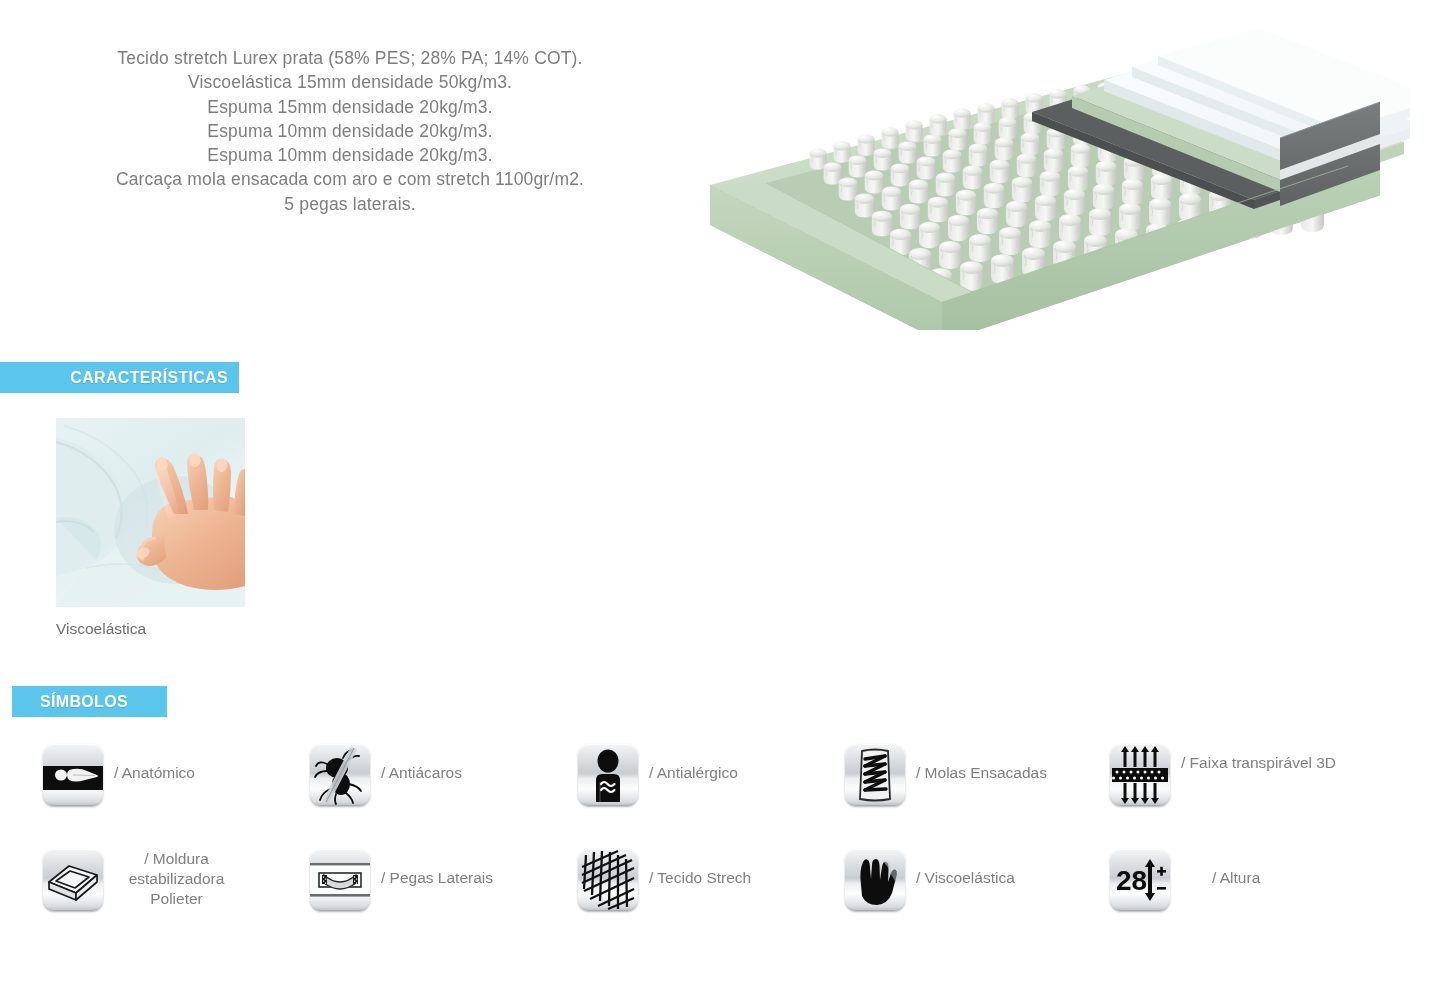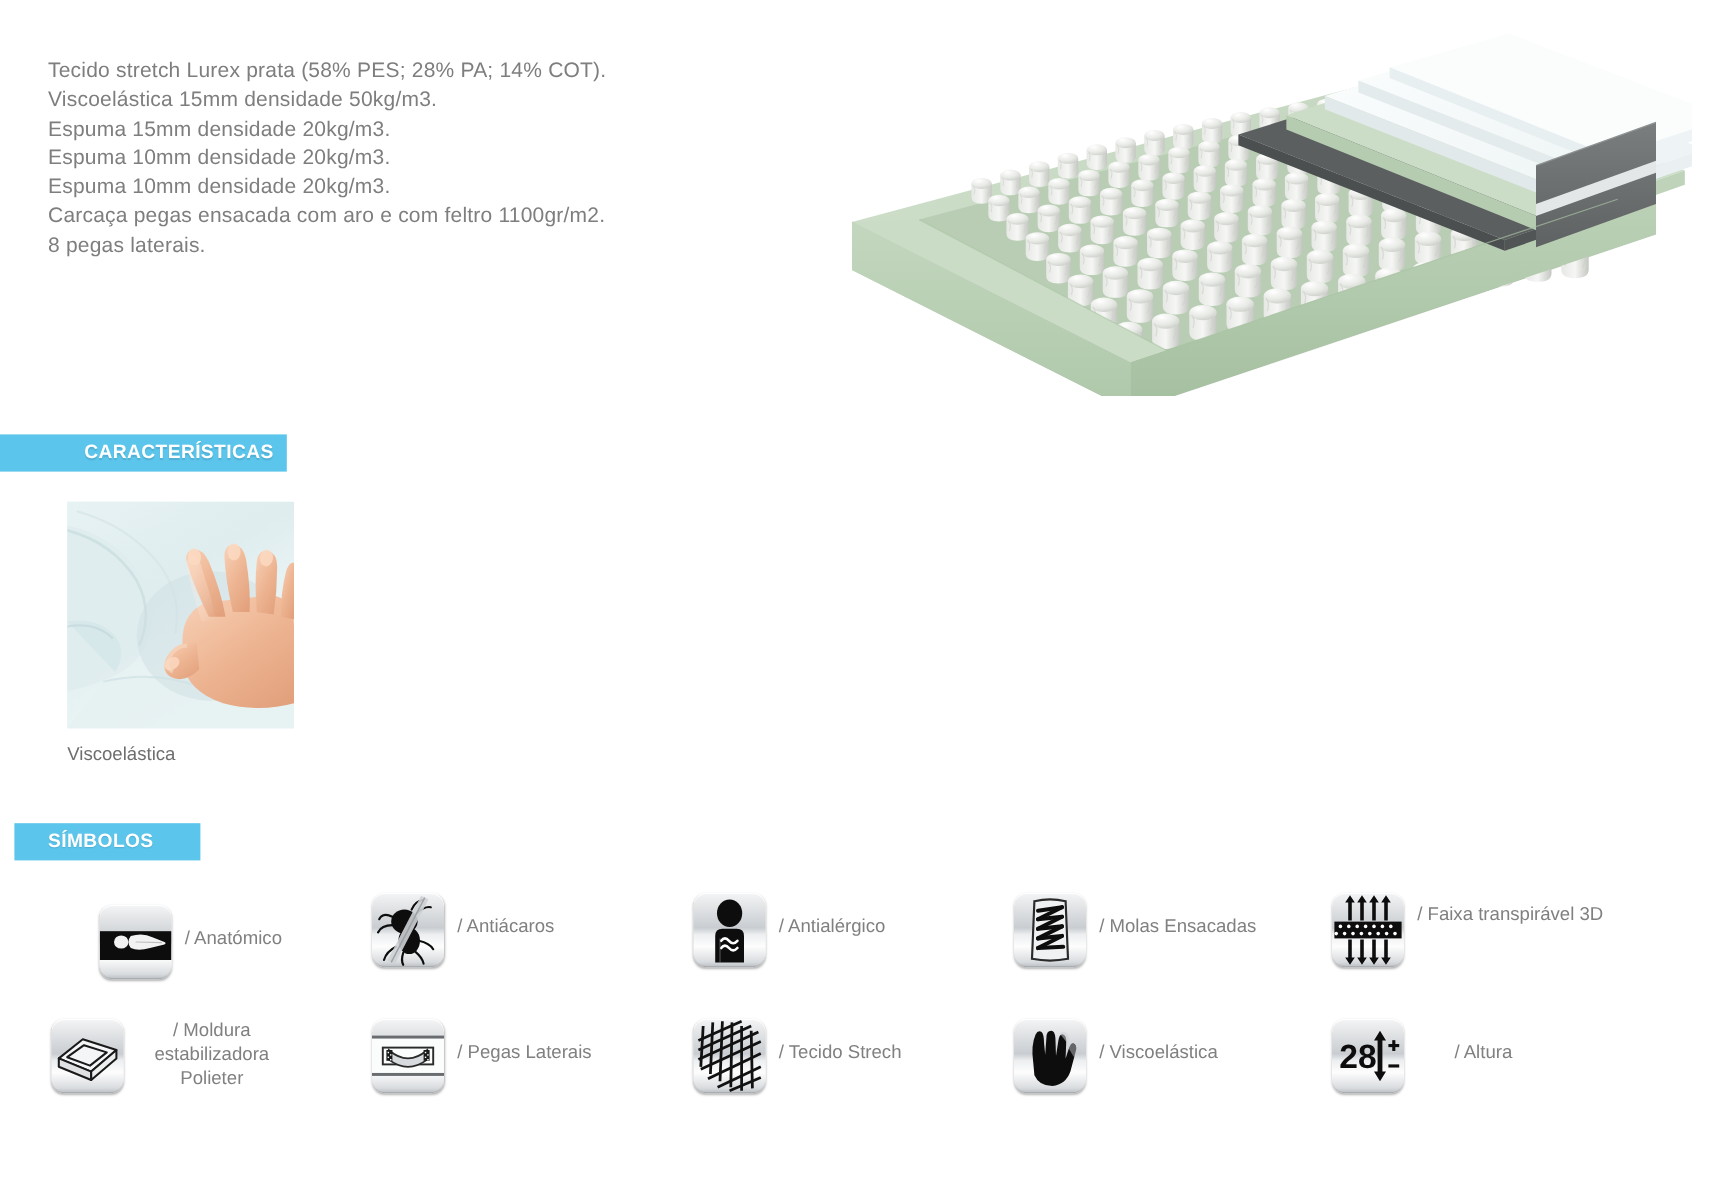--- a/index.html
+++ b/index.html
@@ -6,21 +6,21 @@
   body{
     width:1440px;height:988px;background:#ffffff;
     font-family:"Liberation Sans","DejaVu Sans",sans-serif;
     overflow:hidden;position:relative;
   }
 
   
   .spec-block{position:absolute;left:40px;top:46px;width:620px;}
   .spec-line{
     font-size:17.5px;line-height:24.3px;color:#7e7e7e;
-    white-space:nowrap;letter-spacing:.01em;
+    white-space:nowrap;letter-spacing:.01em;text-align:center;
   }
 
   
   .mattress-wrap{position:absolute;left:680px;top:20px;width:730px;height:310px;}
   .mattress-svg{display:block;width:730px;height:310px;}
 
   
   .sec-head{
     position:absolute;height:31px;background:#5bc5ec;
     display:flex;align-items:center;justify-content:flex-end;
@@ -69,22 +69,22 @@
 </style>
 </head>
 <body>
 
 <div class="spec-block">
   <div class="spec-line">Tecido stretch Lurex prata (58% PES; 28% PA; 14% COT).</div>
   <div class="spec-line">Viscoelástica 15mm densidade 50kg/m3.</div>
   <div class="spec-line">Espuma 15mm densidade 20kg/m3.</div>
   <div class="spec-line">Espuma 10mm densidade 20kg/m3.</div>
   <div class="spec-line">Espuma 10mm densidade 20kg/m3.</div>
-  <div class="spec-line">Carcaça pegas ensacada com aro e com feltro 1100gr/m2.</div>
-  <div class="spec-line">8 pegas laterais.</div>
+  <div class="spec-line">Carcaça mola ensacada com aro e com stretch 1100gr/m2.</div>
+  <div class="spec-line">5 pegas laterais.</div>
 </div>
 
 <div class="mattress-wrap">
 <svg class="mattress-svg" viewBox="0 0 730 310" xmlns="http://www.w3.org/2000/svg">
   <defs>
     <linearGradient id="gGreenTop" x1="0" y1="0" x2="1" y2="0.4">
       <stop offset="0" stop-color="#cfdfcb"></stop>
           <stop offset="1" stop-color="#bed2b9"></stop>
     </linearGradient>
     <linearGradient id="gGreenSideL" x1="0" y1="0" x2="0" y2="1">
@@ -382,21 +382,21 @@
 </div>
 
 <div class="sec-head" id="sec-simbolos">
   <span>SÍMBOLOS</span>
 </div>
 
 <div class="symbols">
 
   <div class="sym-row">
 
-    <div class="sym" style="left:43px;top:10px;margin-left:40px;">
+    <div class="sym" style="left:43px;top:0;">
       <div class="sym-icon">
         <svg viewBox="0 0 60 62">
           <rect x="0" y="22" width="60" height="24" fill="#0d0d0d"></rect>
           <ellipse cx="18" cy="31" rx="6" ry="5.5" fill="#f2f2f2"></ellipse>
           <path d="M26 26 Q36 23 44 27 L54 31 Q56 32 54 33 L42 36 Q32 39 26 36 Q22 31 26 26 Z" fill="#f2f2f2"></path>
           <path d="M30 31 L52 31.5" stroke="#bfbfbf" stroke-width="1" fill="none"></path>
         </svg>
       </div>
       <div class="sym-label">/ Anatómico</div>
     </div>

